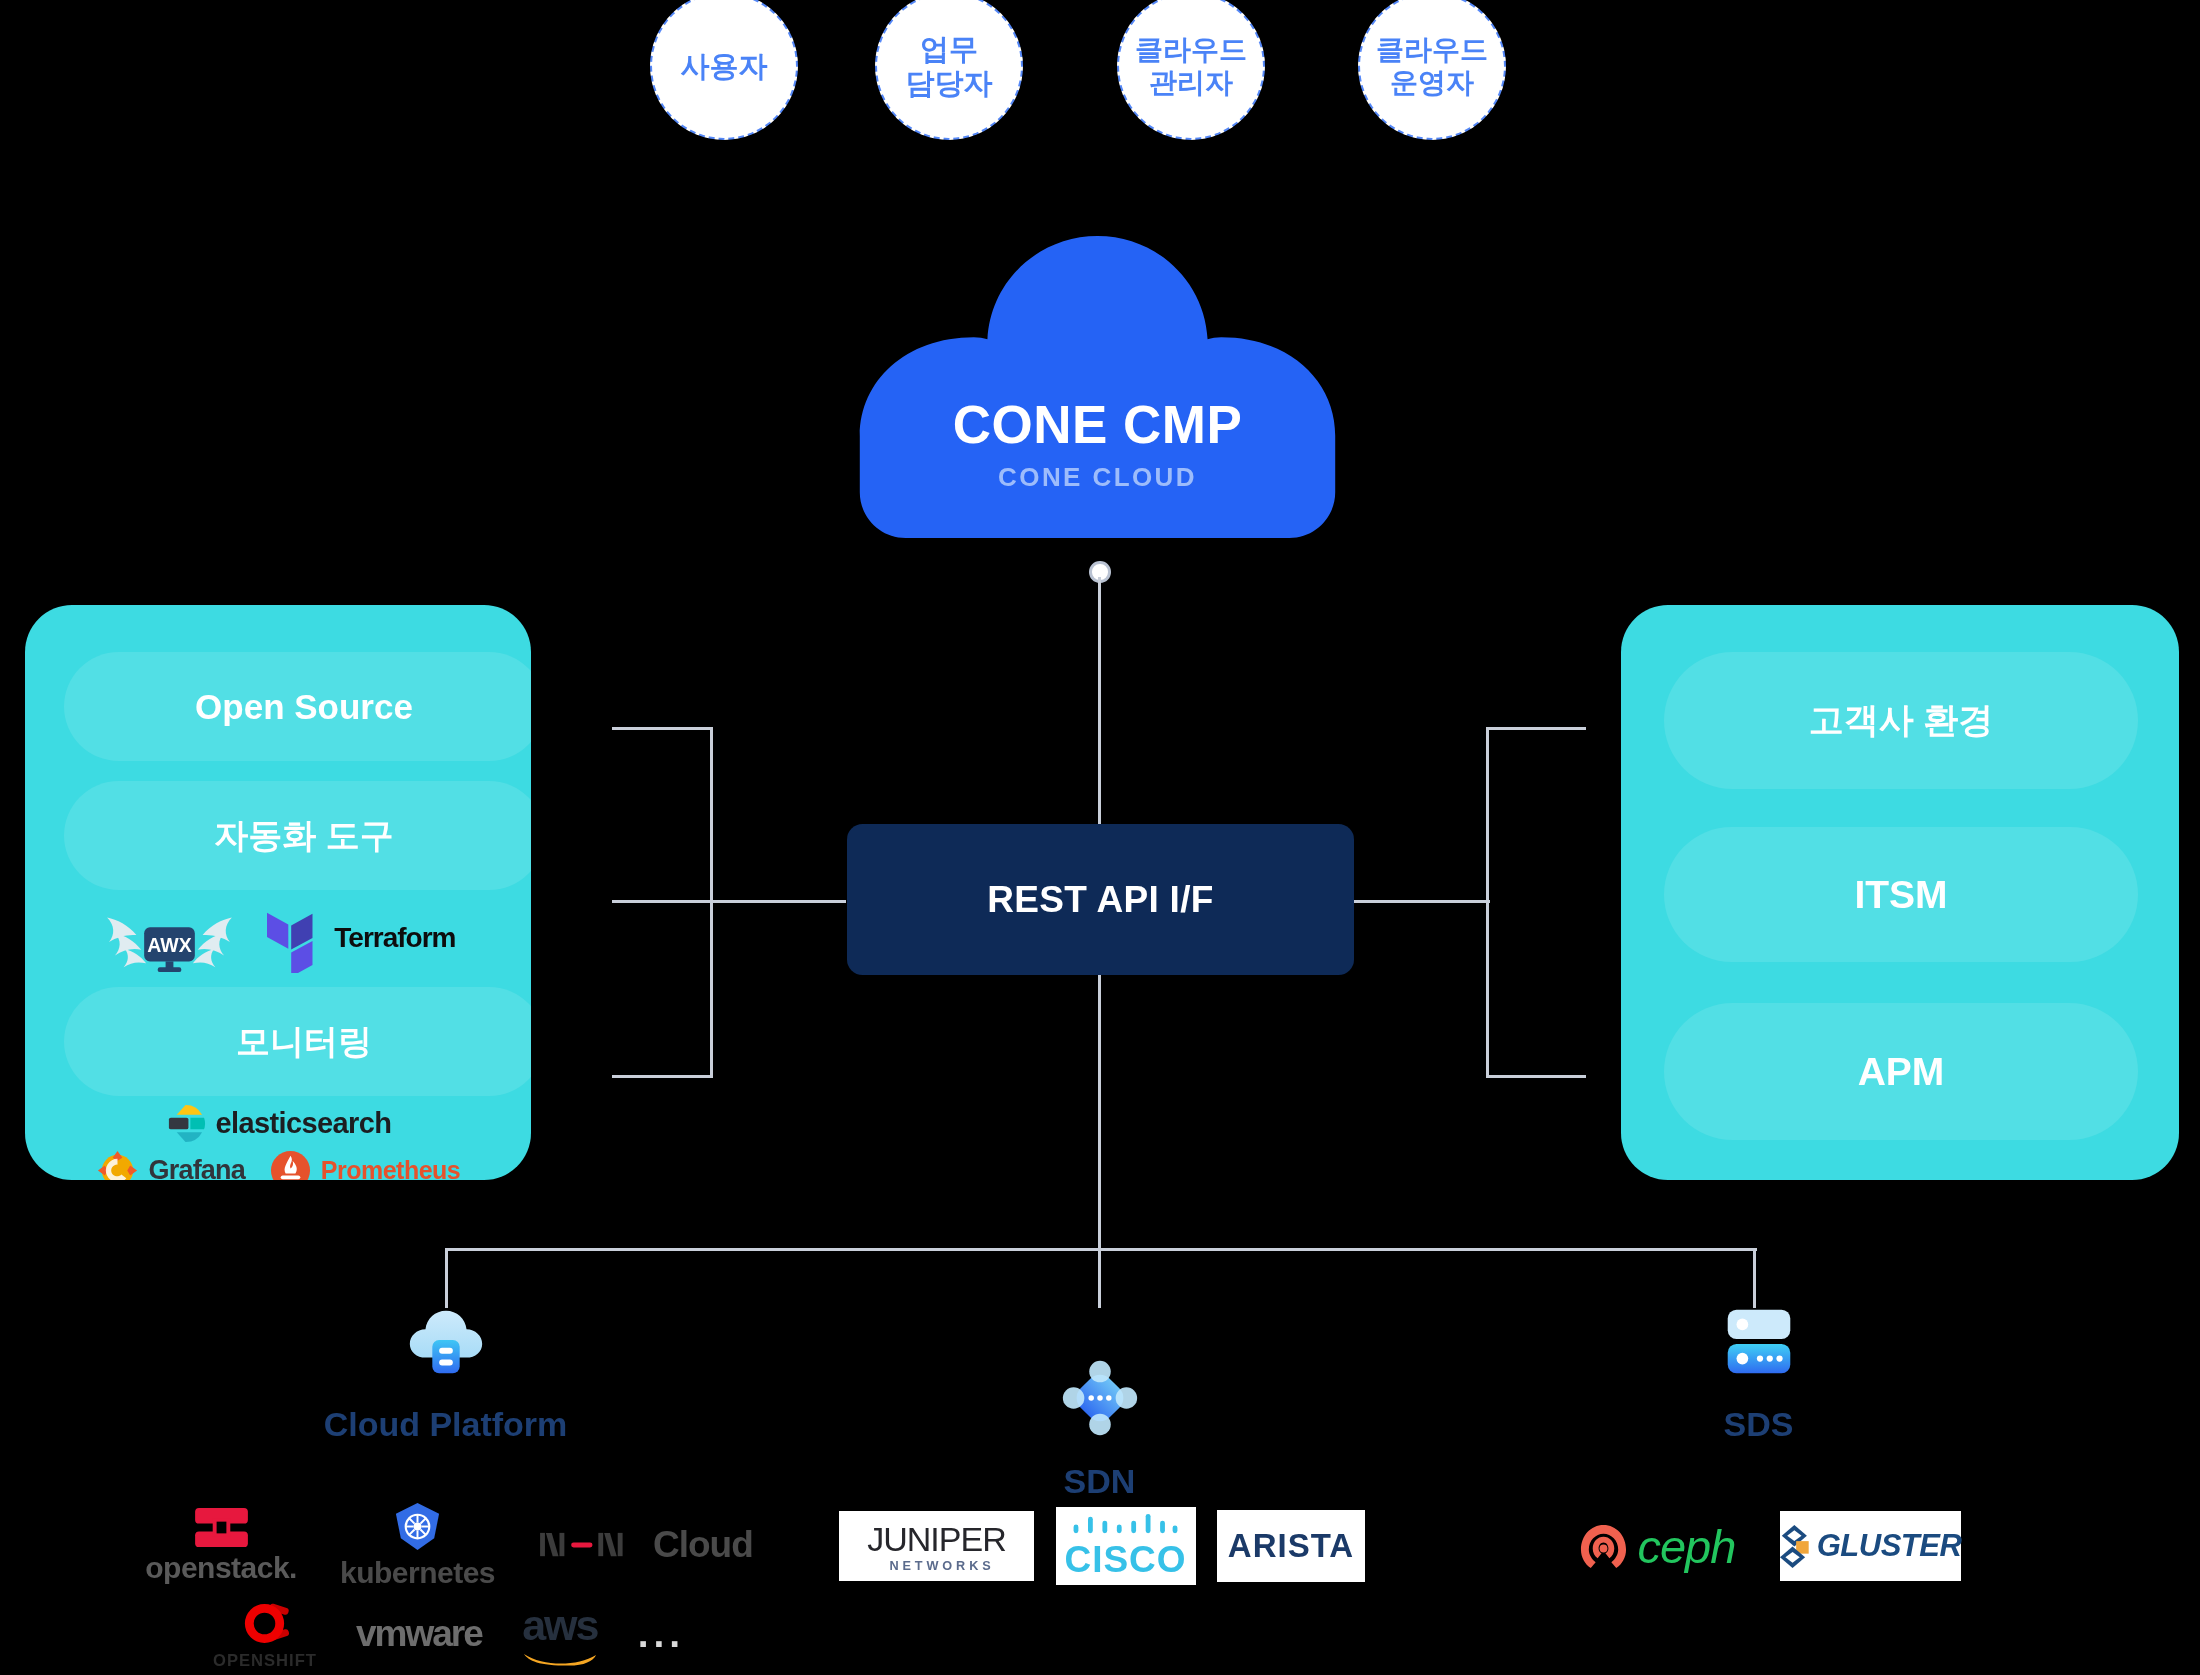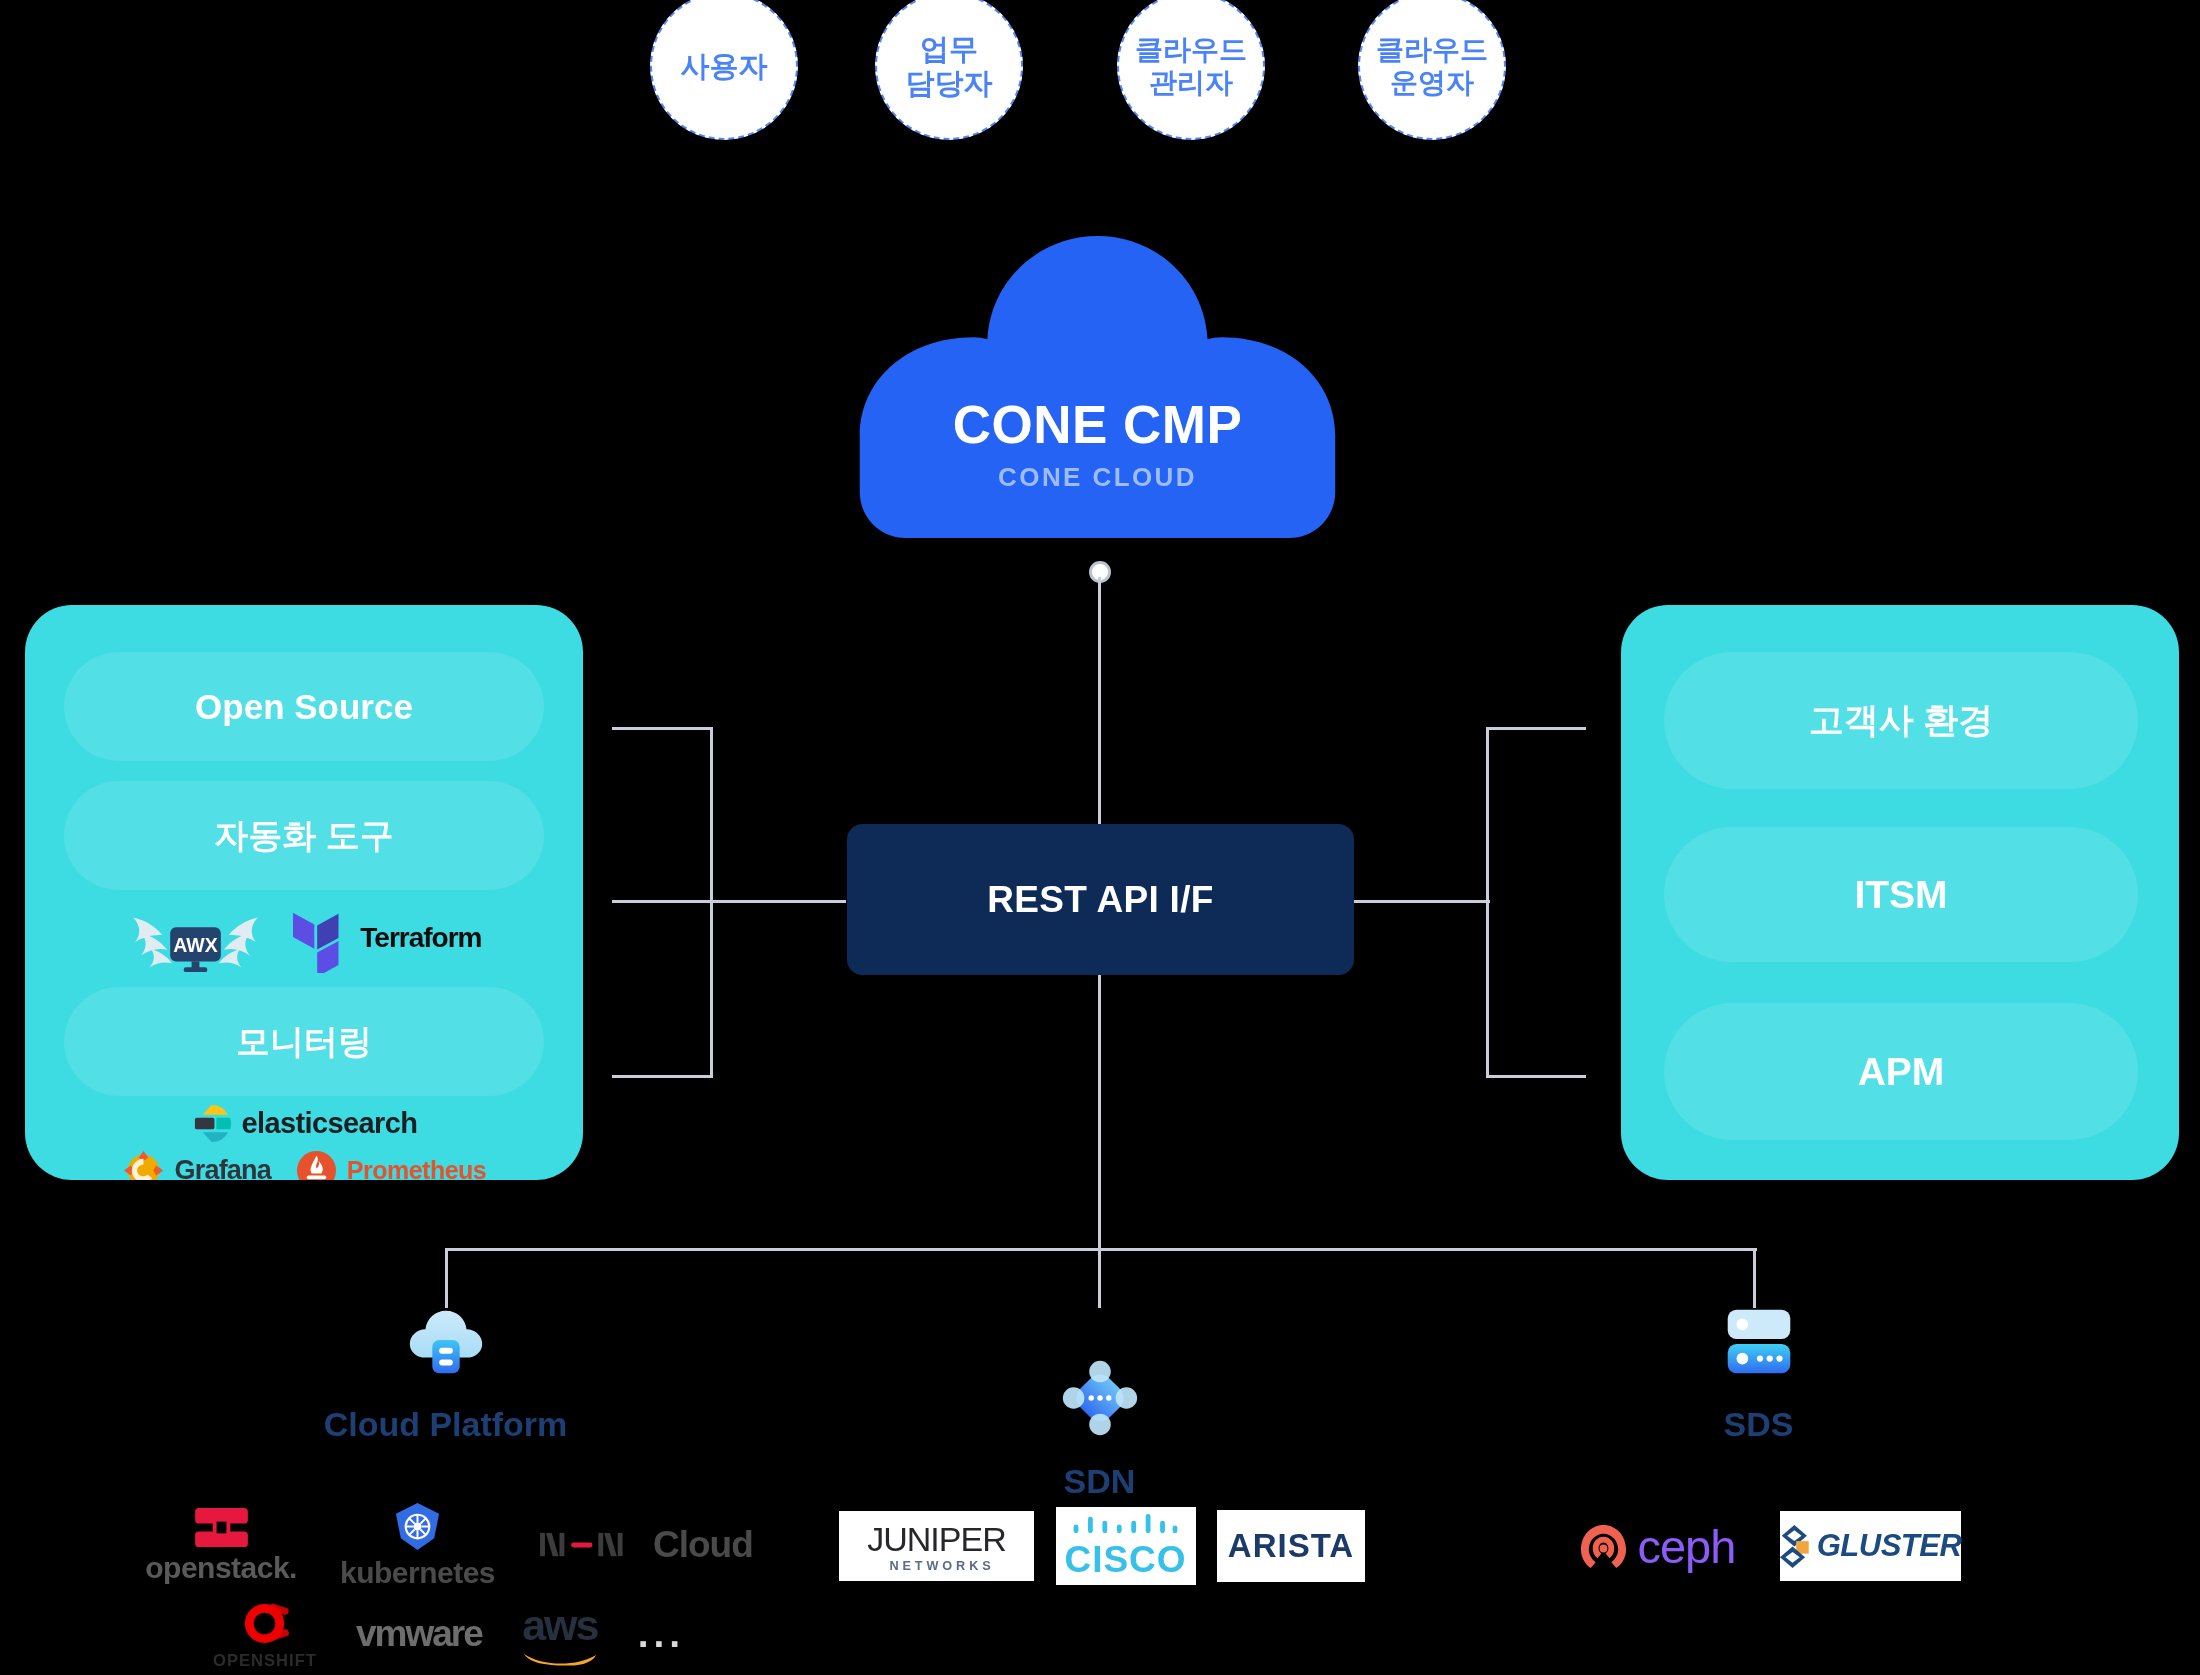--- a/index.html
+++ b/index.html
@@ -94,21 +94,21 @@
   
   .t-openstack { color: #5a5a5a; font-size: 30px; font-weight: 700; letter-spacing:-0.5px;}
   .t-kubernetes { color: #4a4a4a; font-size: 30px; font-weight: 700; letter-spacing:-0.5px;}
   .t-nhn { color: #4a4a4a; font-size: 37px; font-weight: 600; letter-spacing:-1px;}
   .t-openshift { color: #2b2b2b; font-size: 16.6px; font-weight: 700; letter-spacing:1px;}
   .t-vmware { color: #6d6d6d; font-size: 37px; font-weight: 700; letter-spacing:-2px;}
   .t-juniper { color: #26262b; font-size: 34px; font-weight: 400; letter-spacing:-1px;}
   .t-juniper-sub { color: #5b6b8c; font-size: 12.7px; letter-spacing: 3.9px; padding-left: 11px; }
   .t-cisco { color: #37c1e8; font-size: 37px; font-weight: 700; letter-spacing: 1px;}
   .t-arista { color: #1b3a68; font-size: 33px; font-weight: 700; letter-spacing: 1px;}
-  .t-ceph { color: #8b5cf6; font-size: 47px; font-weight: 500; letter-spacing:-1px;}
+  .t-ceph { color: #22c55e; font-size: 47px; font-weight: 500; letter-spacing:-1px;font-style:italic;}
   .t-gluster { color: #1b4b80; font-size: 31px; font-weight: 800; letter-spacing:-0.5px; font-style: italic;}
   .t-elastic { color: #1c1e21; font-size: 29px; font-weight: 700; letter-spacing:-0.6px;}
   .t-grafana { color: #31353b; font-size: 27px; font-weight: 700; letter-spacing:-0.8px;}
   .t-prometheus { color: #e6522c; font-size: 25px; font-weight: 600; letter-spacing:-0.5px;}
   .t-terraform { color: #0d0d0d; font-size: 28px; font-weight: 800; letter-spacing:-1px;}
   .t-dots { color: #d9d9d9; font-size: 39px; font-weight: 700; letter-spacing: 4.9px; }
   .t-aws { color: #26303e; font-size: 43px; font-weight: 800; letter-spacing:-2px; }
 </style>
 </head>
 <body>
@@ -160,21 +160,21 @@
   <div class="ln" style="left:1486px;top:727px;width:2.9px;height:351px;"></div>
   <div class="ln" style="left:1486px;top:727px;width:100px;height:2.9px;"></div>
   <div class="ln" style="left:1486px;top:1075px;width:100px;height:2.9px;"></div>
   <div class="ln" style="left:1353px;top:900px;width:137px;height:2.9px;"></div>
 
   <div class="ln" style="left:445px;top:1248px;width:1312px;height:2.9px;"></div>
   <div class="ln" style="left:445px;top:1248px;width:2.9px;height:60px;"></div>
   <div class="ln" style="left:1753px;top:1248px;width:2.9px;height:60px;"></div>
   <div class="ln" style="left:1098px;top:1248px;width:2.9px;height:60px;"></div>
 
-  <div class="panel" style="left:25px;top:605px;width:558px;height:575px;">
+  <div class="panel" style="left:25px;top:605px;width:506px;height:575px;">
 
     <div class="pill" style="left:39px;top:47px;width:480px;height:109px;font-size:35px;">
       <span>Open Source</span>
     </div>
 
     <div class="pill" style="left:39px;top:176px;width:480px;height:109px;font-size:34px;">
       <span>자동화 도구</span>
     </div>
 
     <div class="logorow" style="top:293px;height:80px;gap:29px;">

